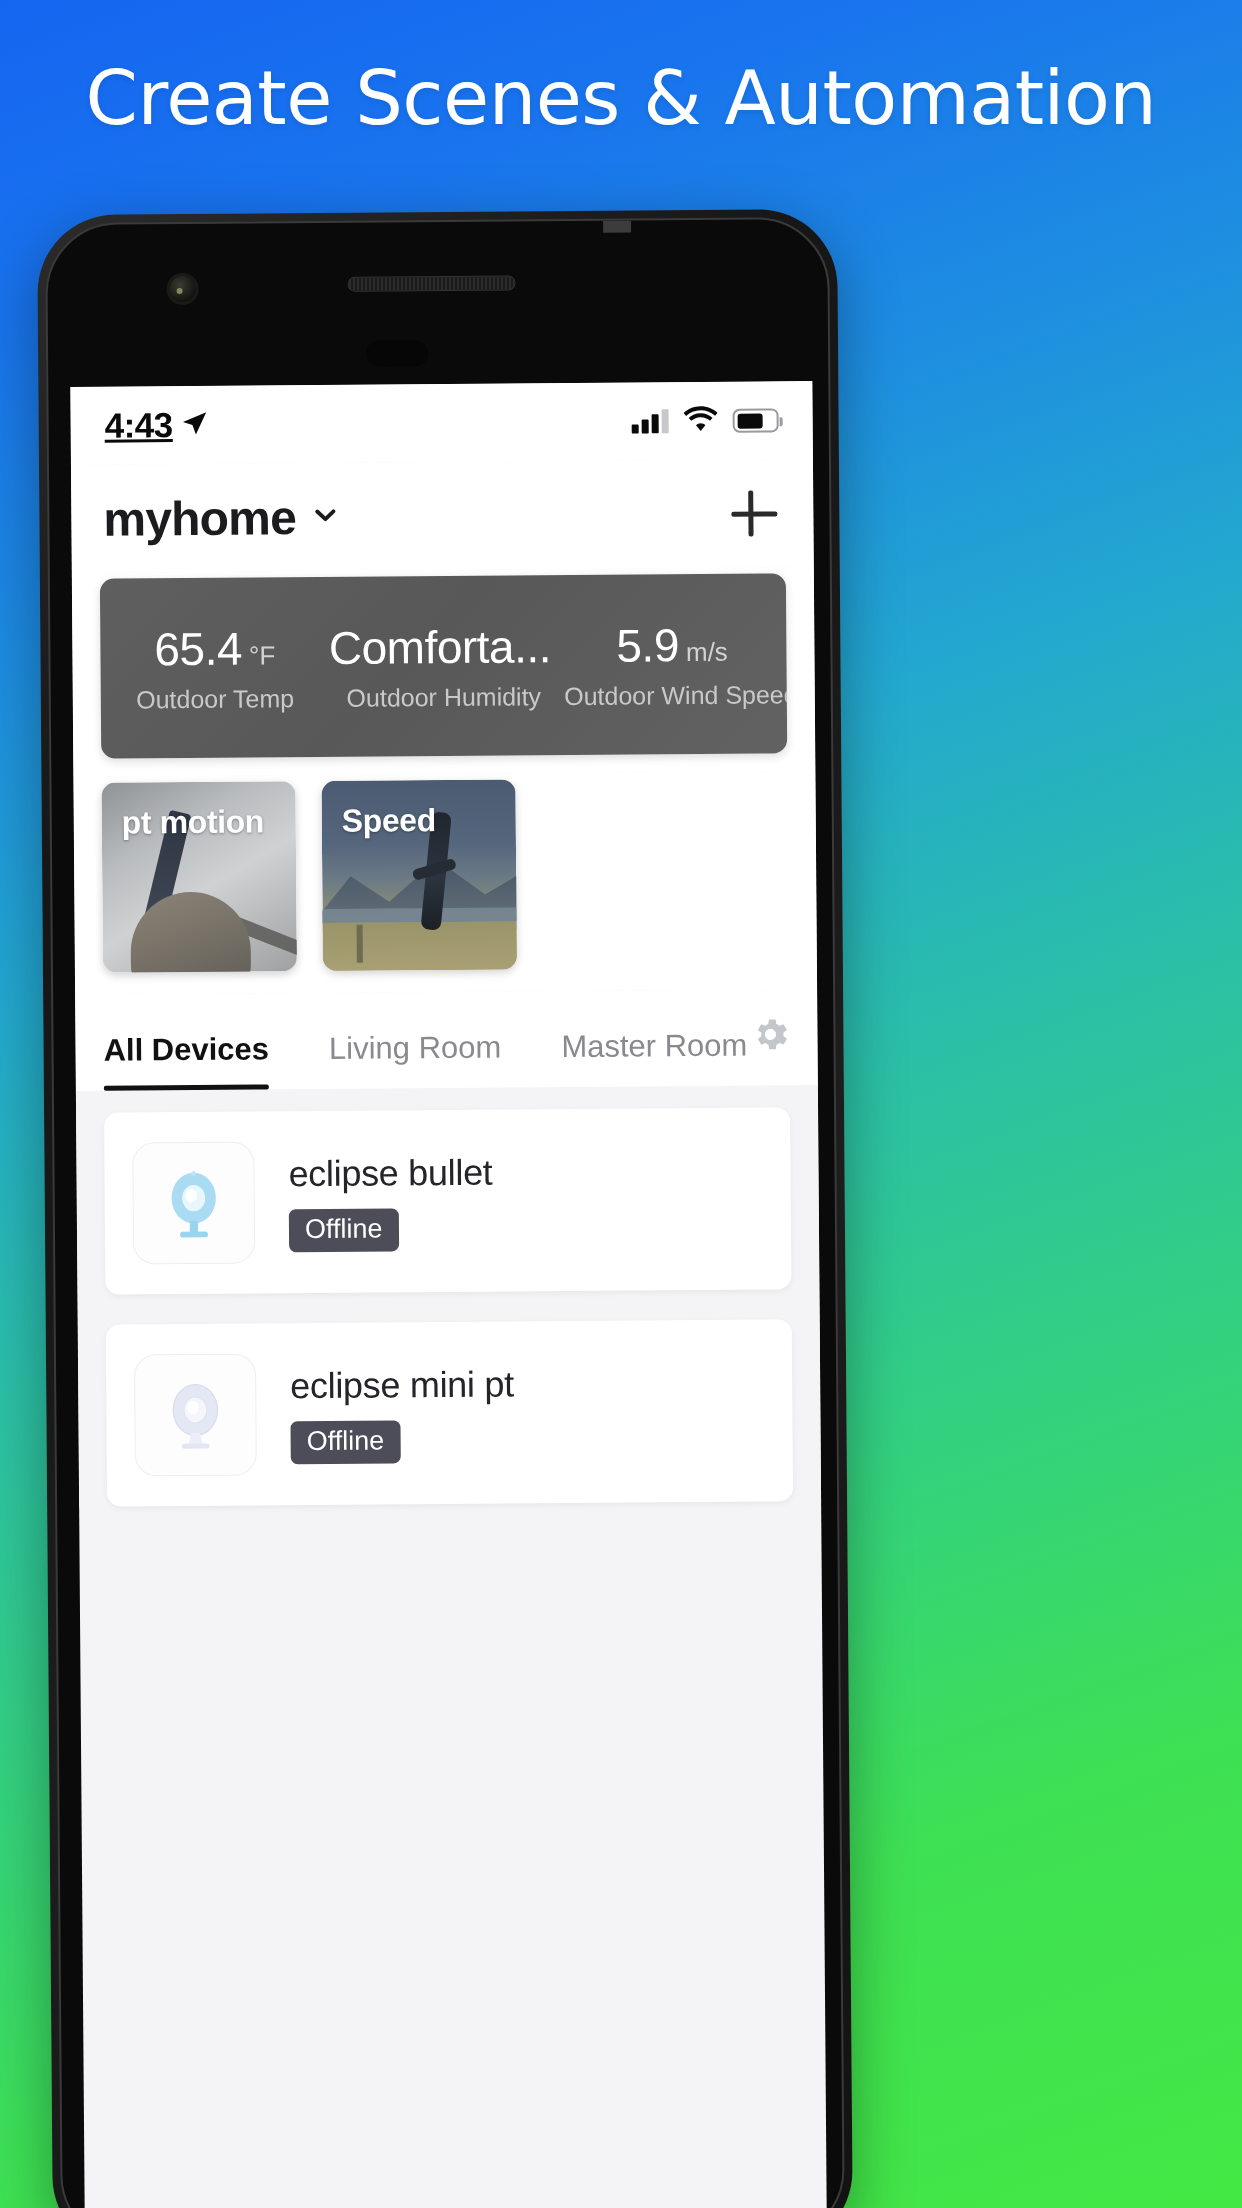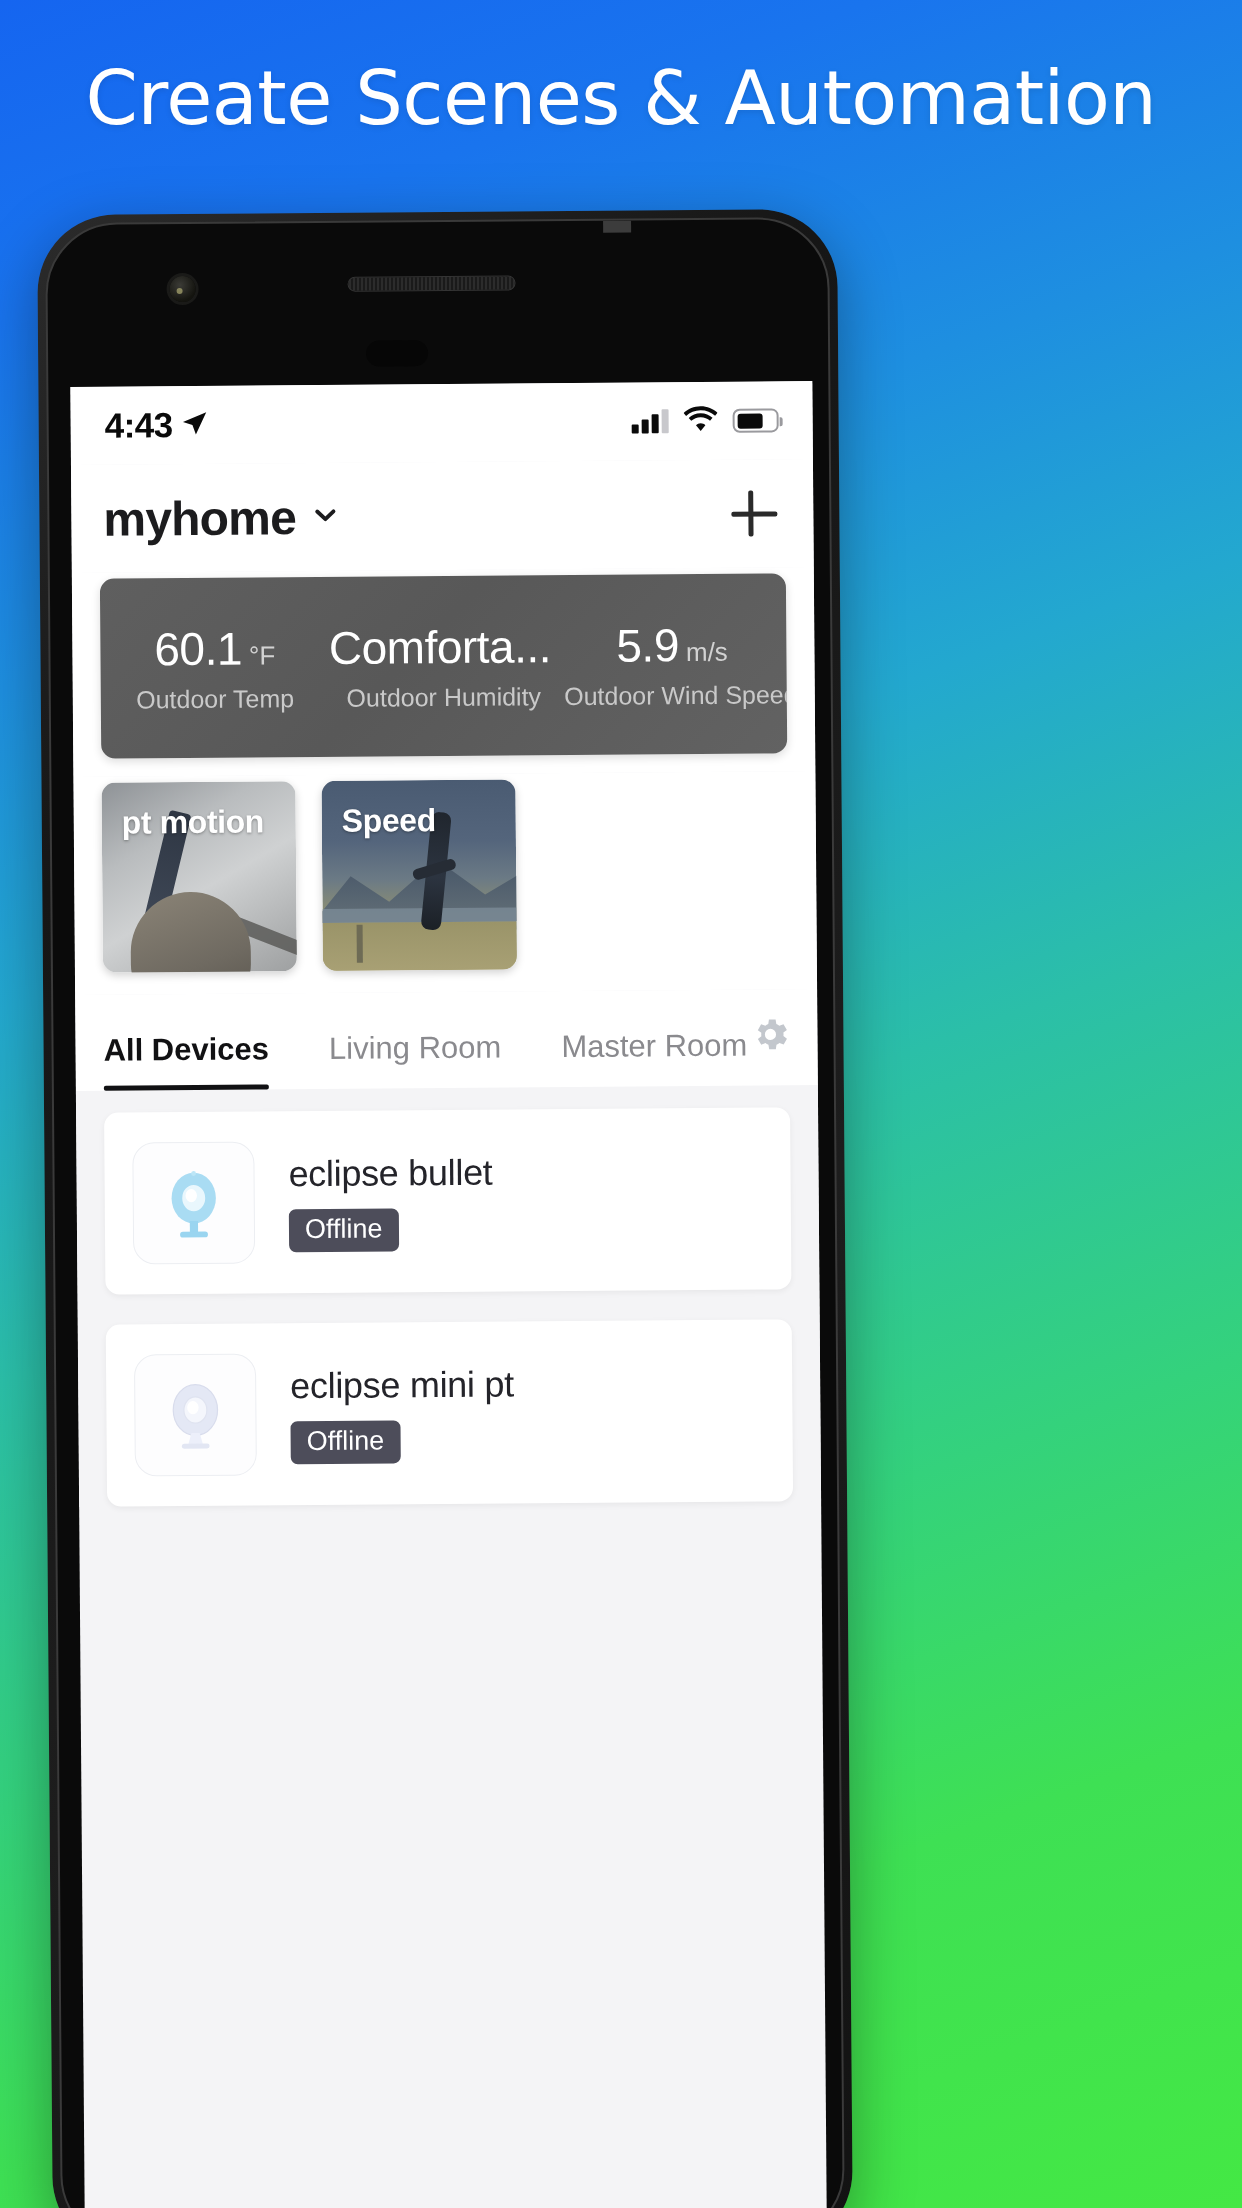--- a/index.html
+++ b/index.html
@@ -152,20 +152,21 @@
   .status-left {
     display: flex;
     align-items: center;
     gap: 8px;
   }
   .status-time {
     font-size: 35px;
     font-weight: 700;
     color: #0a0a0a;
     letter-spacing: -0.5px;
+    text-decoration: underline;
   }
   .loc-arrow { display: block; }
   .status-right {
     display: flex;
     align-items: center;
     gap: 15px;
   }
   .sig-bars { display: flex; align-items: flex-end; gap: 3px; height: 24px; }
   .sig-bars i { display: block; width: 7px; background: #0a0a0a; border-radius: 1px; }
   .sig-bars i:nth-child(1) { height: 9px; }
@@ -511,21 +512,21 @@
           </span>
         </div>
         <div class="add-btn"></div>
       </div>
 
       <div class="weather-wrap">
         <div class="weather-card">
 
           <div class="w-metric">
             <div class="w-val-row">
-              <span class="w-val">60.1</span>
+              <span class="w-val">65.4</span>
               <span class="w-unit">°F</span>
             </div>
             <div class="w-label">Outdoor Temp</div>
           </div>
 
           <div class="w-metric">
             <div class="w-val-row">
               <span class="w-val">Comforta...</span>
               <span class="w-unit"></span>
             </div>

